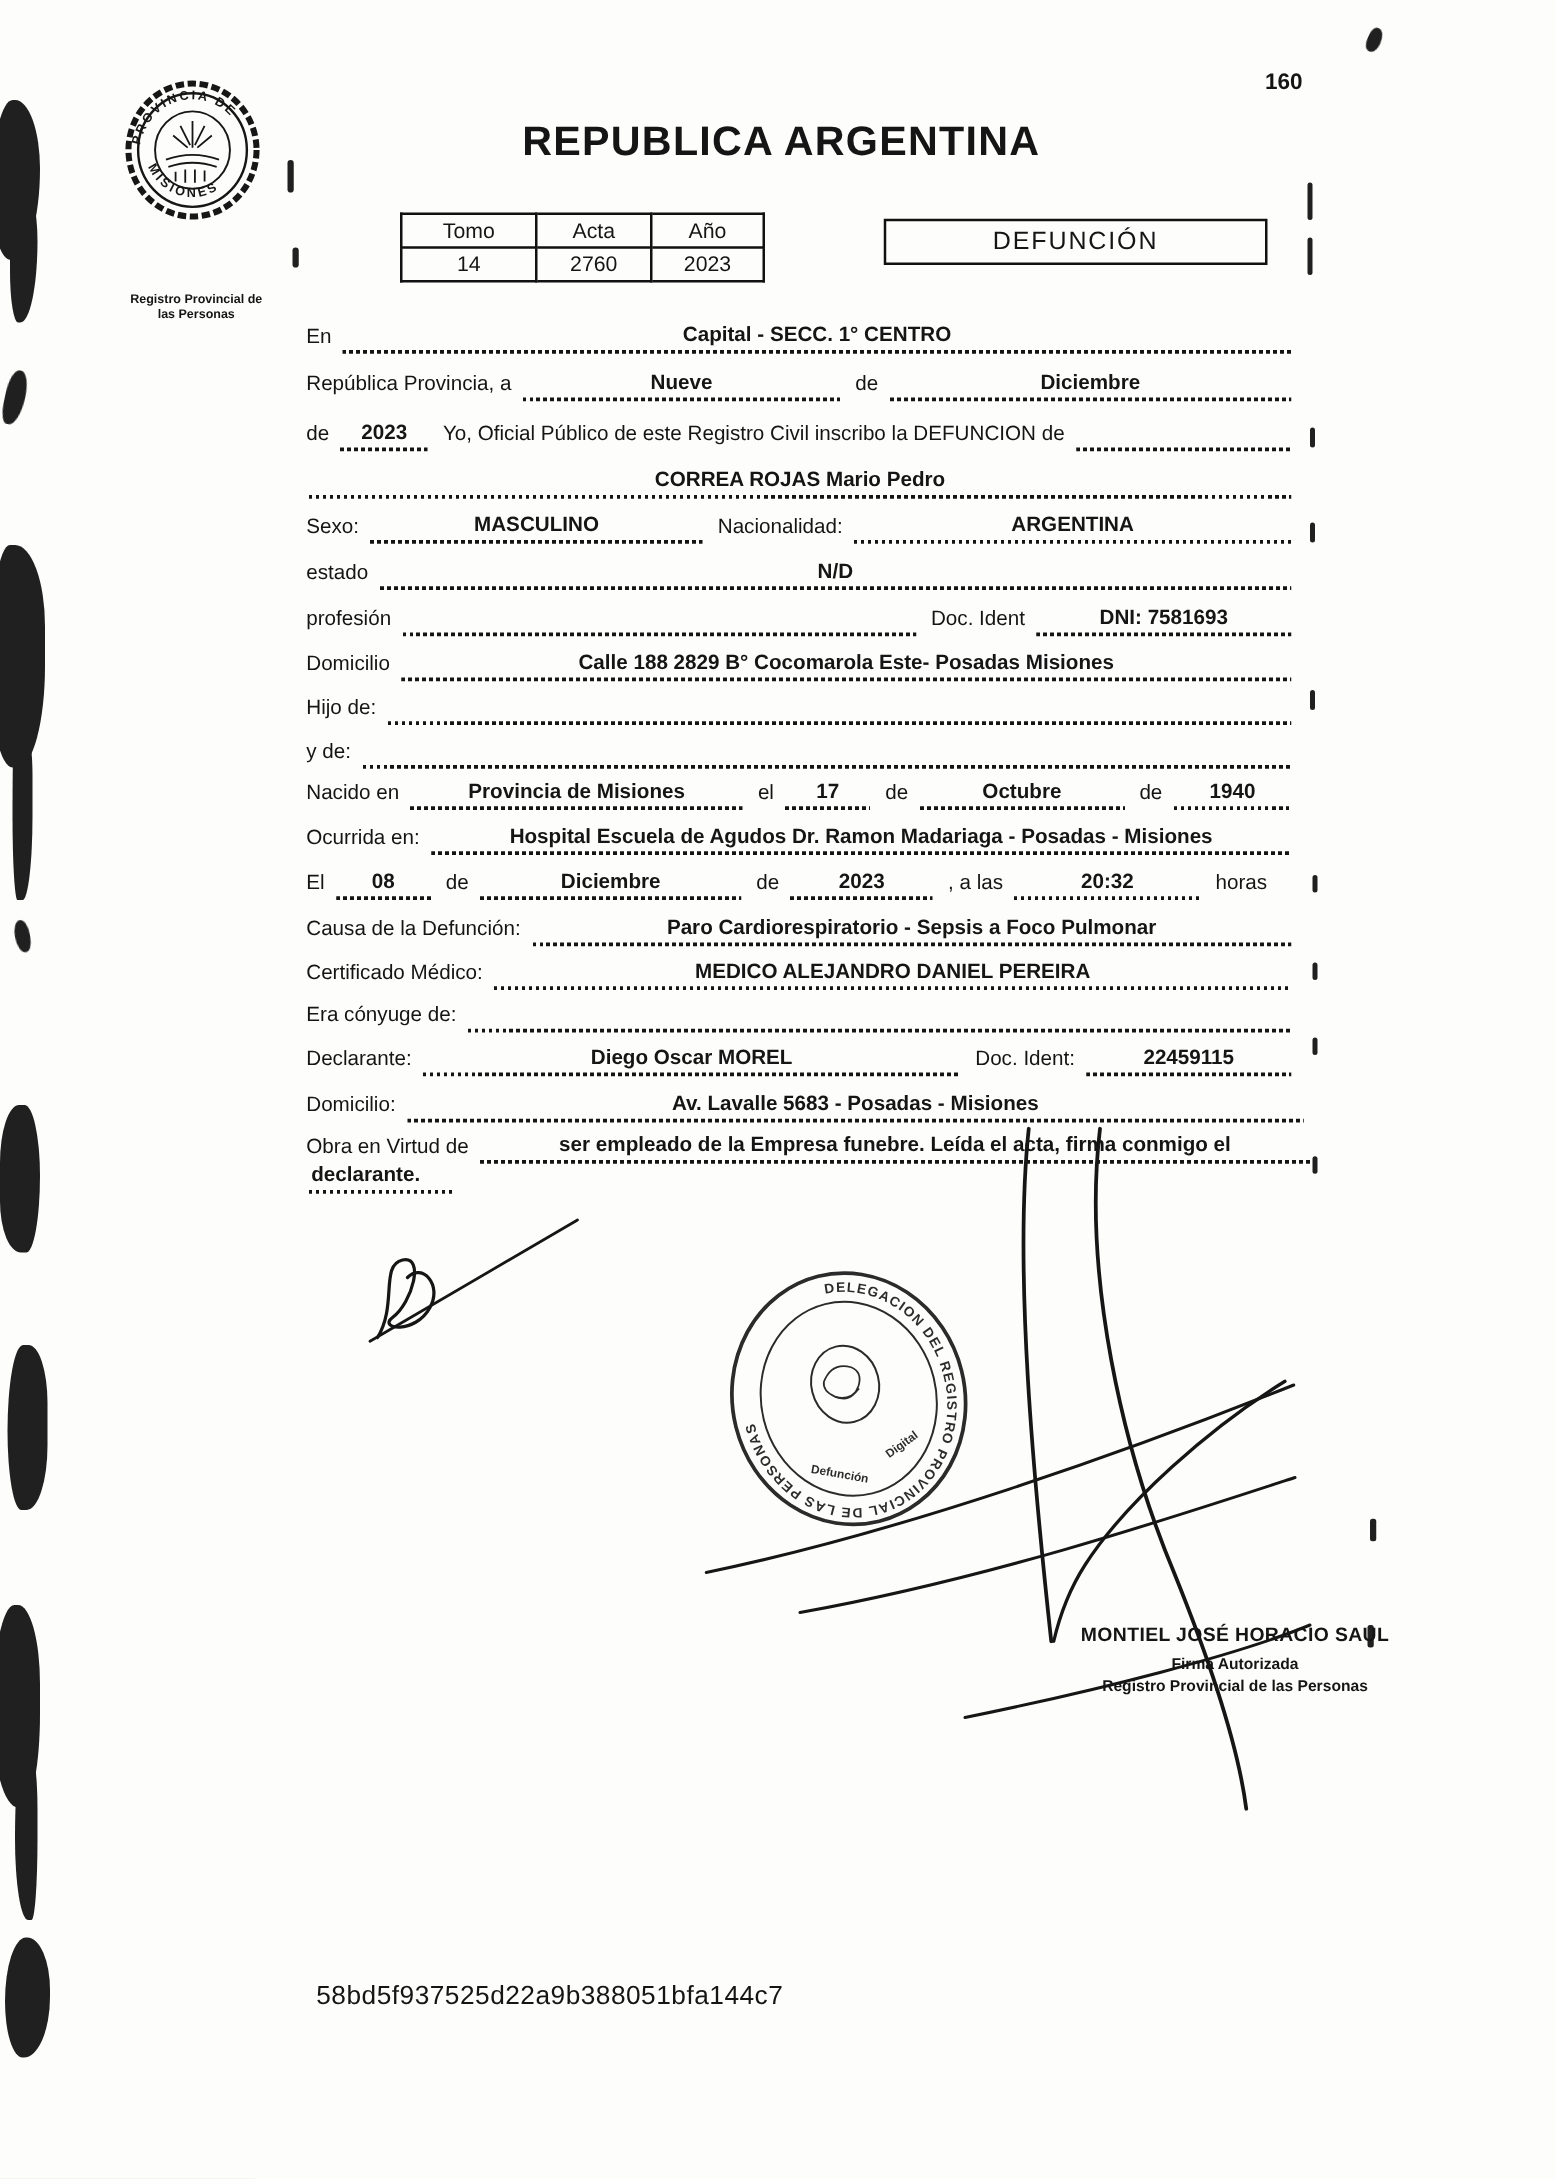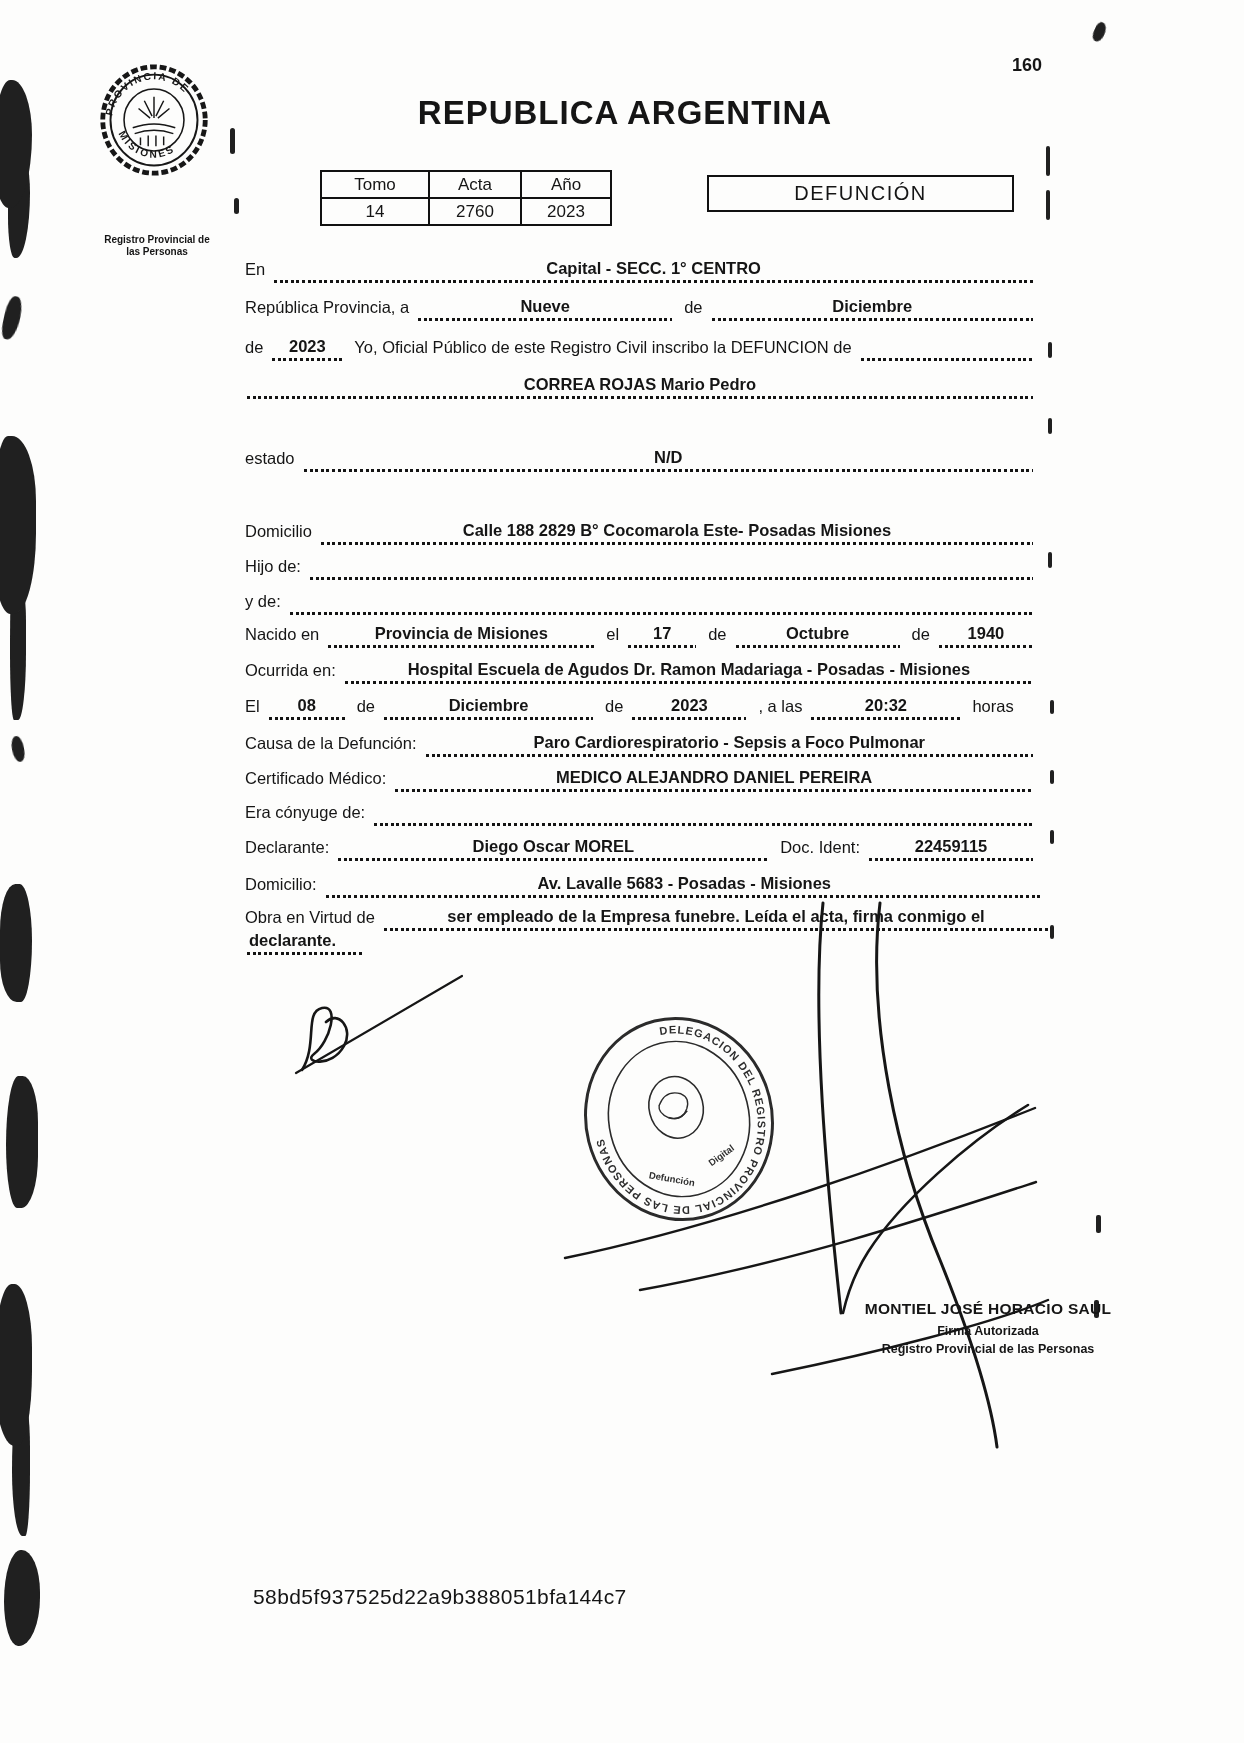--- a/index.html
+++ b/index.html
@@ -146,26 +146,38 @@
     <span class="lbl">de</span>
     <span class="fill" style="flex:0 0 66px">2023</span>
     <span class="lbl2">Yo, Oficial Público de este Registro Civil inscribo la DEFUNCION de</span>
     <span class="fill"></span>
   </div>
 
   <div class="line" style="top:376px">
     <span class="fill">CORREA ROJAS Mario Pedro</span>
   </div>
 
+  <div class="line" style="top:412px">
+    <span class="lbl">Sexo:</span>
+    <span class="fill" style="flex:0 0 262px">MASCULINO</span>
+    <span class="lbl2">Nacionalidad:</span>
+    <span class="fill">ARGENTINA</span>
+  </div>
 
   <div class="line" style="top:449px">
     <span class="lbl">estado</span>
     <span class="fill">N/D</span>
   </div>
 
+  <div class="line" style="top:486px">
+    <span class="lbl">profesión</span>
+    <span class="fill"></span>
+    <span class="lbl2">Doc. Ident</span>
+    <span class="fill" style="flex:0 0 200px">DNI: 7581693</span>
+  </div>
 
   <div class="line" style="top:522px">
     <span class="lbl">Domicilio</span>
     <span class="fill">Calle 188 2829 B° Cocomarola Este- Posadas Misiones</span>
   </div>
 
   <div class="line" style="top:558px">
     <span class="lbl">Hijo de:</span>
     <span class="fill"></span>
   </div>

